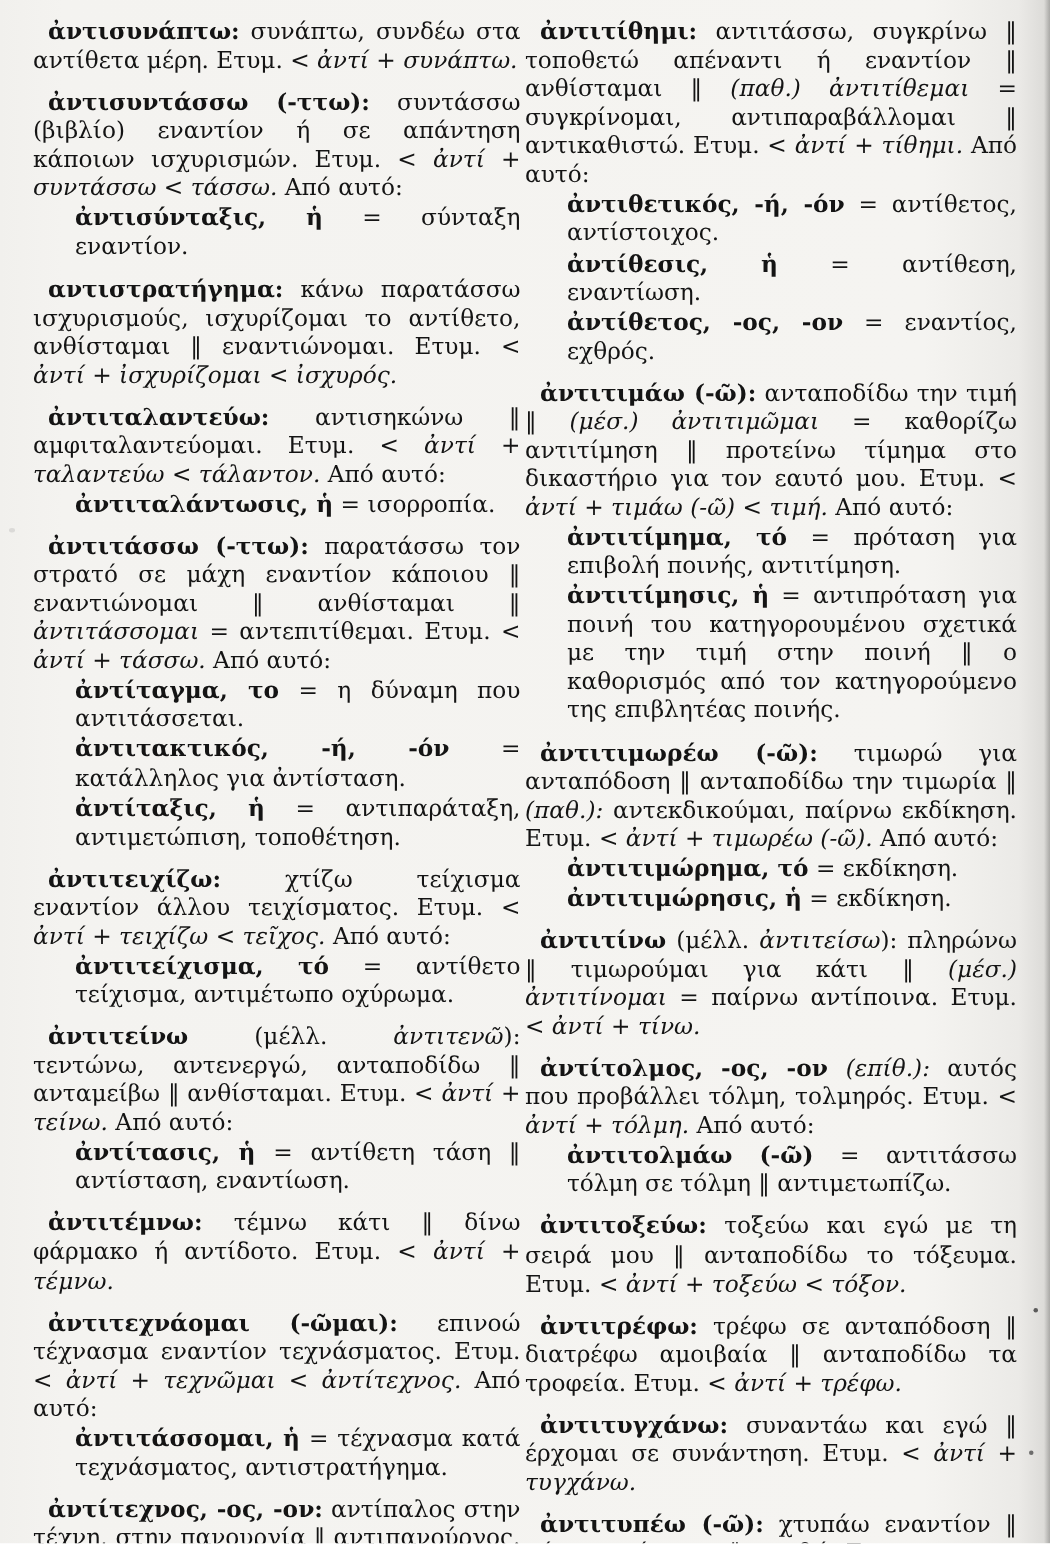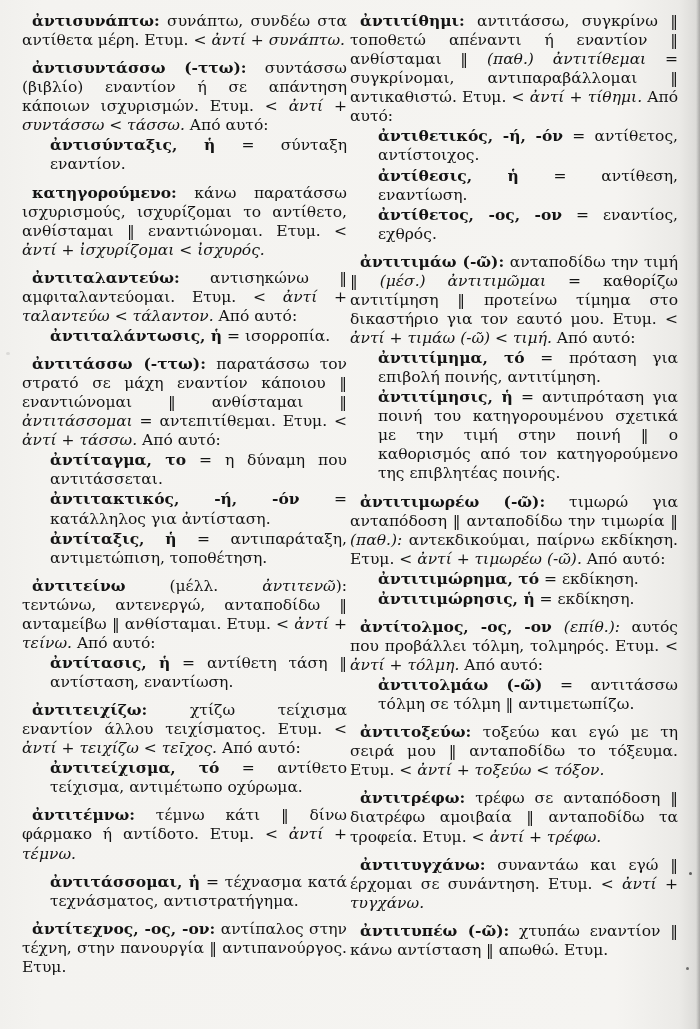--- a/index.html
+++ b/index.html
@@ -55,44 +55,45 @@
 <div class="page">
   <div class="column left" lang="el">
       <div class="entry-group">
         <p class="main"><span class="b">ἀντισυνάπτω:</span><span class=""> συνάπτω, συνδέω στα αντίθετα μέρη. Ετυμ. </span><span class="i">&lt; ἀντί + συνάπτω.</span></p>
       </div>
       <div class="entry-group">
         <p class="main"><span class="b">ἀντισυντάσσω (-ττω):</span><span class=""> συντάσσω (βιβλίο) εναντίον ή σε απάντηση κάποιων ισχυρισμών. Ετυμ. </span><span class="i">&lt; ἀντί + συντάσσω &lt; τάσσω.</span><span class=""> Από αυτό:</span></p>
         <p class="sub"><span class="b">ἀντισύνταξις, ἡ</span><span class=""> = σύνταξη εναντίον.</span></p>
       </div>
       <div class="entry-group">
-        <p class="main"><span class="b">κατηγορούμενο:</span><span class=""> κάνω παρατάσσω ισχυρισμούς, ισχυρίζομαι το αντίθετο, ανθίσταμαι ‖ εναντιώνομαι. Ετυμ. </span><span class="i">&lt; ἀντί + ἰσχυρίζομαι &lt; ἰσχυρός.</span></p>
+        <p class="main"><span class="b">αντιστρατήγημα:</span><span class=""> κάνω παρατάσσω ισχυρισμούς, ισχυρίζομαι το αντίθετο, ανθίσταμαι ‖ εναντιώνομαι. Ετυμ. </span><span class="i">&lt; ἀντί + ἰσχυρίζομαι &lt; ἰσχυρός.</span></p>
       </div>
       <div class="entry-group">
         <p class="main"><span class="b">ἀντιταλαντεύω:</span><span class=""> αντισηκώνω ‖ αμφιταλαντεύομαι. Ετυμ. </span><span class="i">&lt; ἀντί + ταλαντεύω &lt; τάλαντον.</span><span class=""> Από αυτό:</span></p>
         <p class="sub"><span class="b">ἀντιταλάντωσις, ἡ</span><span class=""> = ισορροπία.</span></p>
       </div>
       <div class="entry-group">
         <p class="main"><span class="b">ἀντιτάσσω (-ττω):</span><span class=""> παρατάσσω τον στρατό σε μάχη εναντίον κάποιου ‖ εναντιώνομαι ‖ ανθίσταμαι ‖ </span><span class="i">ἀντιτάσσομαι</span><span class=""> = αντεπιτίθεμαι. Ετυμ. </span><span class="i">&lt; ἀντί + τάσσω.</span><span class=""> Από αυτό:</span></p>
         <p class="sub"><span class="b">ἀντίταγμα, το</span><span class=""> = η δύναμη που αντιτάσσεται.</span></p>
         <p class="sub"><span class="b">ἀντιτακτικός, -ή, -όν</span><span class=""> = κατάλληλος για ἀντίσταση.</span></p>
         <p class="sub"><span class="b">ἀντίταξις, ἡ</span><span class=""> = αντιπαράταξη, αντιμετώπιση, τοποθέτηση.</span></p>
       </div>
       <div class="entry-group">
+        <p class="main"><span class="b">ἀντιτειχίζω:</span><span class=""> χτίζω τείχισμα εναντίον άλλου τειχίσματος. Ετυμ. </span><span class="i">&lt; ἀντί + τειχίζω &lt; τεῖχος.</span><span class=""> Από αυτό:</span></p>
+        <p class="sub"><span class="b">ἀντιτείχισμα, τό</span><span class=""> = αντίθετο τείχισμα, αντιμέτωπο οχύρωμα.</span></p>
+      </div>
+      <div class="entry-group">
         <p class="main"><span class="b">ἀντιτείνω</span><span class=""> (μέλλ. </span><span class="i">ἀντιτενῶ</span><span class="">): τεντώνω, αντενεργώ, ανταποδίδω ‖ ανταμείβω ‖ ανθίσταμαι. Ετυμ. </span><span class="i">&lt; ἀντί + τείνω.</span><span class=""> Από αυτό:</span></p>
         <p class="sub"><span class="b">ἀντίτασις, ἡ</span><span class=""> = αντίθετη τάση ‖ αντίσταση, εναντίωση.</span></p>
-      </div>
-      <div class="entry-group">
-        <p class="main"><span class="b">ἀντιτειχίζω:</span><span class=""> χτίζω τείχισμα εναντίον άλλου τειχίσματος. Ετυμ. </span><span class="i">&lt; ἀντί + τειχίζω &lt; τεῖχος.</span><span class=""> Από αυτό:</span></p>
-        <p class="sub"><span class="b">ἀντιτείχισμα, τό</span><span class=""> = αντίθετο τείχισμα, αντιμέτωπο οχύρωμα.</span></p>
       </div>
       <div class="entry-group">
         <p class="main"><span class="b">ἀντιτέμνω:</span><span class=""> τέμνω κάτι ‖ δίνω φάρμακο ή αντίδοτο. Ετυμ. </span><span class="i">&lt; ἀντί + τέμνω.</span></p>
       </div>
       <div class="entry-group">
+        <p class="main"><span class="b">ἀντιτεχνάομαι (-ῶμαι):</span><span class=""> επινοώ τέχνασμα εναντίον τεχνάσματος. Ετυμ. </span><span class="i">&lt; ἀντί + τεχνῶμαι &lt; ἀντίτεχνος.</span><span class=""> Από αυτό:</span></p>
         <p class="sub"><span class="b">ἀντιτάσσομαι, ἡ</span><span class=""> = τέχνασμα κατά τεχνάσματος, αντιστρατήγημα.</span></p>
       </div>
       <div class="entry-group">
         <p class="main"><span class="b">ἀντίτεχνος, -ος, -ον:</span><span class=""> αντίπαλος στην τέχνη, στην πανουργία ‖ αντιπανούργος. Ετυμ. </span></p>
       </div>
     </div>
   <div class="column right" lang="el">
       <div class="entry-group">
         <p class="main"><span class="b">ἀντιτίθημι:</span><span class=""> αντιτάσσω, συγκρίνω ‖ τοποθετώ απέναντι ή εναντίον ‖ ανθίσταμαι ‖ </span><span class="i">(παθ.) ἀντιτίθεμαι</span><span class=""> = συγκρίνομαι, αντιπαραβάλλομαι ‖ αντικαθιστώ. Ετυμ. </span><span class="i">&lt; ἀντί + τίθημι.</span><span class=""> Από αυτό:</span></p>
         <p class="sub"><span class="b">ἀντιθετικός, -ή, -όν</span><span class=""> = αντίθετος, αντίστοιχος.</span></p>
@@ -101,20 +102,23 @@
       </div>
       <div class="entry-group">
         <p class="main"><span class="b">ἀντιτιμάω (-ῶ):</span><span class=""> ανταποδίδω την τιμή ‖ </span><span class="i">(μέσ.) ἀντιτιμῶμαι</span><span class=""> = καθορίζω αντιτίμηση ‖ προτείνω τίμημα στο δικαστήριο για τον εαυτό μου. Ετυμ. </span><span class="i">&lt; ἀντί + τιμάω (-ῶ) &lt; τιμή.</span><span class=""> Από αυτό:</span></p>
         <p class="sub"><span class="b">ἀντιτίμημα, τό</span><span class=""> = πρόταση για επιβολή ποινής, αντιτίμηση.</span></p>
         <p class="sub"><span class="b">ἀντιτίμησις, ἡ</span><span class=""> = αντιπρόταση για ποινή του κατηγορουμένου σχετικά με την τιμή στην ποινή ‖ ο καθορισμός από τον κατηγορούμενο της επιβλητέας ποινής.</span></p>
       </div>
       <div class="entry-group">
         <p class="main"><span class="b">ἀντιτιμωρέω (-ῶ):</span><span class=""> τιμωρώ για ανταπόδοση ‖ ανταποδίδω την τιμωρία ‖ </span><span class="i">(παθ.):</span><span class=""> αντεκδικούμαι, παίρνω εκδίκηση. Ετυμ. </span><span class="i">&lt; ἀντί + τιμωρέω (-ῶ).</span><span class=""> Από αυτό:</span></p>
         <p class="sub"><span class="b">ἀντιτιμώρημα, τό</span><span class=""> = εκδίκηση.</span></p>
         <p class="sub"><span class="b">ἀντιτιμώρησις, ἡ</span><span class=""> = εκδίκηση.</span></p>
+      </div>
+      <div class="entry-group">
+        <p class="main"><span class="b">ἀντιτίνω</span><span class=""> (μέλλ. </span><span class="i">ἀντιτείσω</span><span class="">): πληρώνω ‖ τιμωρούμαι για κάτι ‖ </span><span class="i">(μέσ.) ἀντιτίνομαι</span><span class=""> = παίρνω αντίποινα. Ετυμ. </span><span class="i">&lt; ἀντί + τίνω.</span></p>
       </div>
       <div class="entry-group">
         <p class="main"><span class="b">ἀντίτολμος, -ος, -ον </span><span class="i">(επίθ.):</span><span class=""> αυτός που προβάλλει τόλμη, τολμηρός. Ετυμ. </span><span class="i">&lt; ἀντί + τόλμη.</span><span class=""> Από αυτό:</span></p>
         <p class="sub"><span class="b">ἀντιτολμάω (-ῶ)</span><span class=""> = αντιτάσσω τόλμη σε τόλμη ‖ αντιμετωπίζω.</span></p>
       </div>
       <div class="entry-group">
         <p class="main"><span class="b">ἀντιτοξεύω:</span><span class=""> τοξεύω και εγώ με τη σειρά μου ‖ ανταποδίδω το τόξευμα. Ετυμ. </span><span class="i">&lt; ἀντί + τοξεύω &lt; τόξον.</span></p>
       </div>
       <div class="entry-group">
         <p class="main"><span class="b">ἀντιτρέφω:</span><span class=""> τρέφω σε ανταπόδοση ‖ διατρέφω αμοιβαία ‖ ανταποδίδω τα τροφεία. Ετυμ. </span><span class="i">&lt; ἀντί + τρέφω.</span></p>

